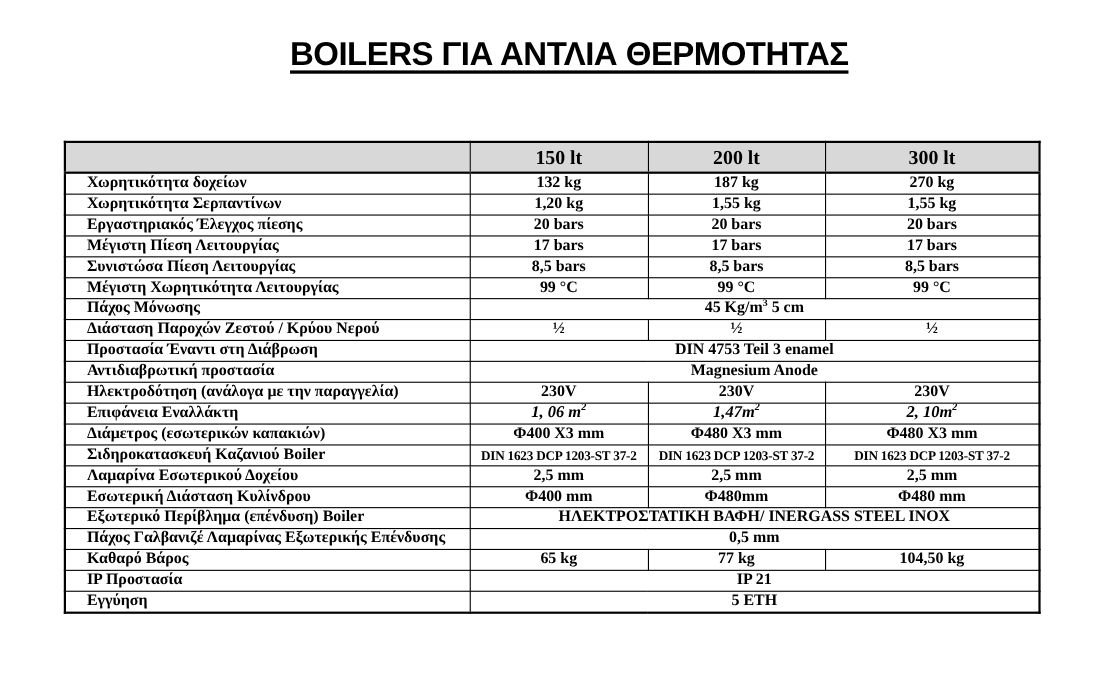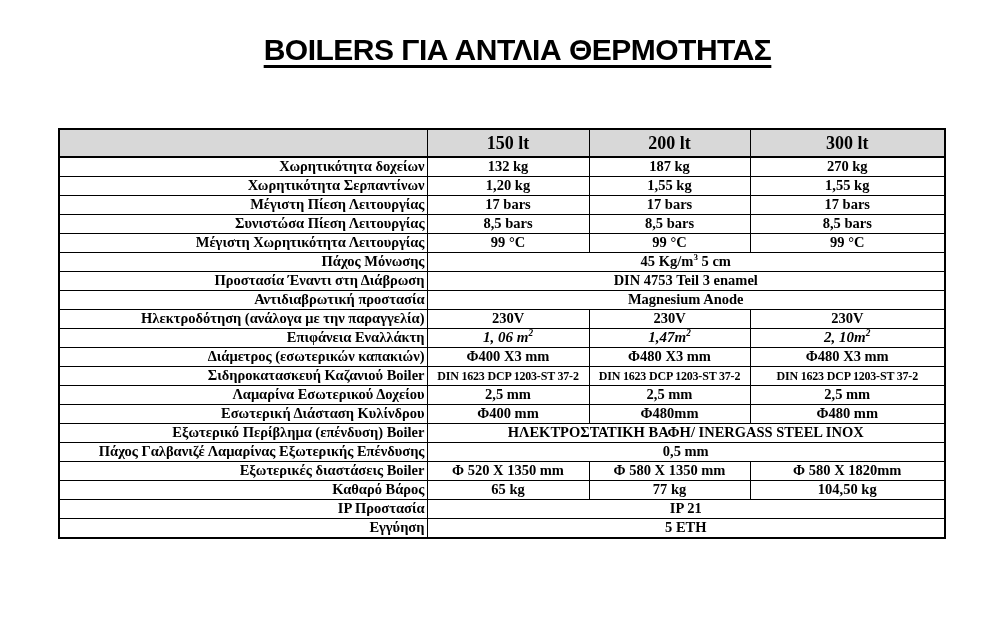--- a/index.html
+++ b/index.html
@@ -56,22 +56,22 @@
     border-bottom: 2px solid #000;
     margin-left: 30px;
   }
   table.spec td {
     height: 18px;
     font-size: 14.5px;
     line-height: 1.05;
     text-align: center;
   }
   table.spec td.label {
-    text-align: right;
-    padding-left: 6px;
+    text-align: left;
+    padding-left: 19px;
     white-space: nowrap;
     margin-top: 26px;
   }
   table.spec tr.small td.val { font-size: 12px; letter-spacing: -0.2px; }
   table.spec tr.math  td.val { font-style: italic; font-size: 15px; }
   table.spec sup { font-size: 0.62em; vertical-align: super; line-height: 0; }
 </style>
 </head>
 <body>
 
@@ -101,40 +101,52 @@
           <td class="val">187 kg</td>
           <td class="val">270 kg</td>
         </tr>
         <tr>
           <td class="label">Χωρητικότητα Σερπαντίνων</td>
           <td class="val">1,20 kg</td>
           <td class="val">1,55 kg</td>
           <td class="val">1,55 kg</td>
         </tr>
         <tr>
+          <td class="label">Εργαστηριακός Έλεγχος πίεσης</td>
+          <td class="val">20 bars</td>
+          <td class="val">20 bars</td>
+          <td class="val">20 bars</td>
+        </tr>
+        <tr>
           <td class="label">Μέγιστη Πίεση Λειτουργίας</td>
           <td class="val">17 bars</td>
           <td class="val">17 bars</td>
           <td class="val">17 bars</td>
         </tr>
         <tr>
           <td class="label">Συνιστώσα Πίεση Λειτουργίας</td>
           <td class="val">8,5 bars</td>
           <td class="val">8,5 bars</td>
           <td class="val">8,5 bars</td>
         </tr>
         <tr>
           <td class="label">Μέγιστη Χωρητικότητα Λειτουργίας</td>
           <td class="val">99 °C</td>
           <td class="val">99 °C</td>
           <td class="val">99 °C</td>
         </tr>
         <tr>
           <td class="label">Πάχος Μόνωσης</td>
           <td class="val" colspan="3">45 Kg/m<sup>3</sup>  5 cm</td>
+        </tr>
+        <tr>
+          <td class="label">Διάσταση Παροχών Ζεστού / Κρύου Νερού</td>
+          <td class="val">½</td>
+          <td class="val">½</td>
+          <td class="val">½</td>
         </tr>
         <tr>
           <td class="label">Προστασία Έναντι στη Διάβρωση</td>
           <td class="val" colspan="3">DIN 4753 Teil 3 enamel</td>
         </tr>
         <tr>
           <td class="label">Αντιδιαβρωτική προστασία</td>
           <td class="val" colspan="3">Magnesium Anode</td>
         </tr>
         <tr>
@@ -175,26 +187,20 @@
         </tr>
         <tr>
           <td class="label">Εξωτερικό Περίβλημα (επένδυση) Boiler</td>
           <td class="val" colspan="3">ΗΛΕΚΤΡΟΣΤΑΤΙΚΗ ΒΑΦΗ/ INERGASS STEEL INOX</td>
         </tr>
         <tr>
           <td class="label">Πάχος Γαλβανιζέ Λαμαρίνας Εξωτερικής Επένδυσης</td>
           <td class="val" colspan="3">0,5 mm</td>
         </tr>
         <tr>
-          <td class="label">Εξωτερικές διαστάσεις Boiler</td>
-          <td class="val">Φ 520 X 1350 mm</td>
-          <td class="val">Φ 580 X 1350 mm</td>
-          <td class="val">Φ 580 X 1820mm</td>
-        </tr>
-        <tr>
           <td class="label">Καθαρό Βάρος</td>
           <td class="val">65 kg</td>
           <td class="val">77 kg</td>
           <td class="val">104,50 kg</td>
         </tr>
         <tr>
           <td class="label">IP Προστασία</td>
           <td class="val" colspan="3">IP 21</td>
         </tr>
         <tr>

